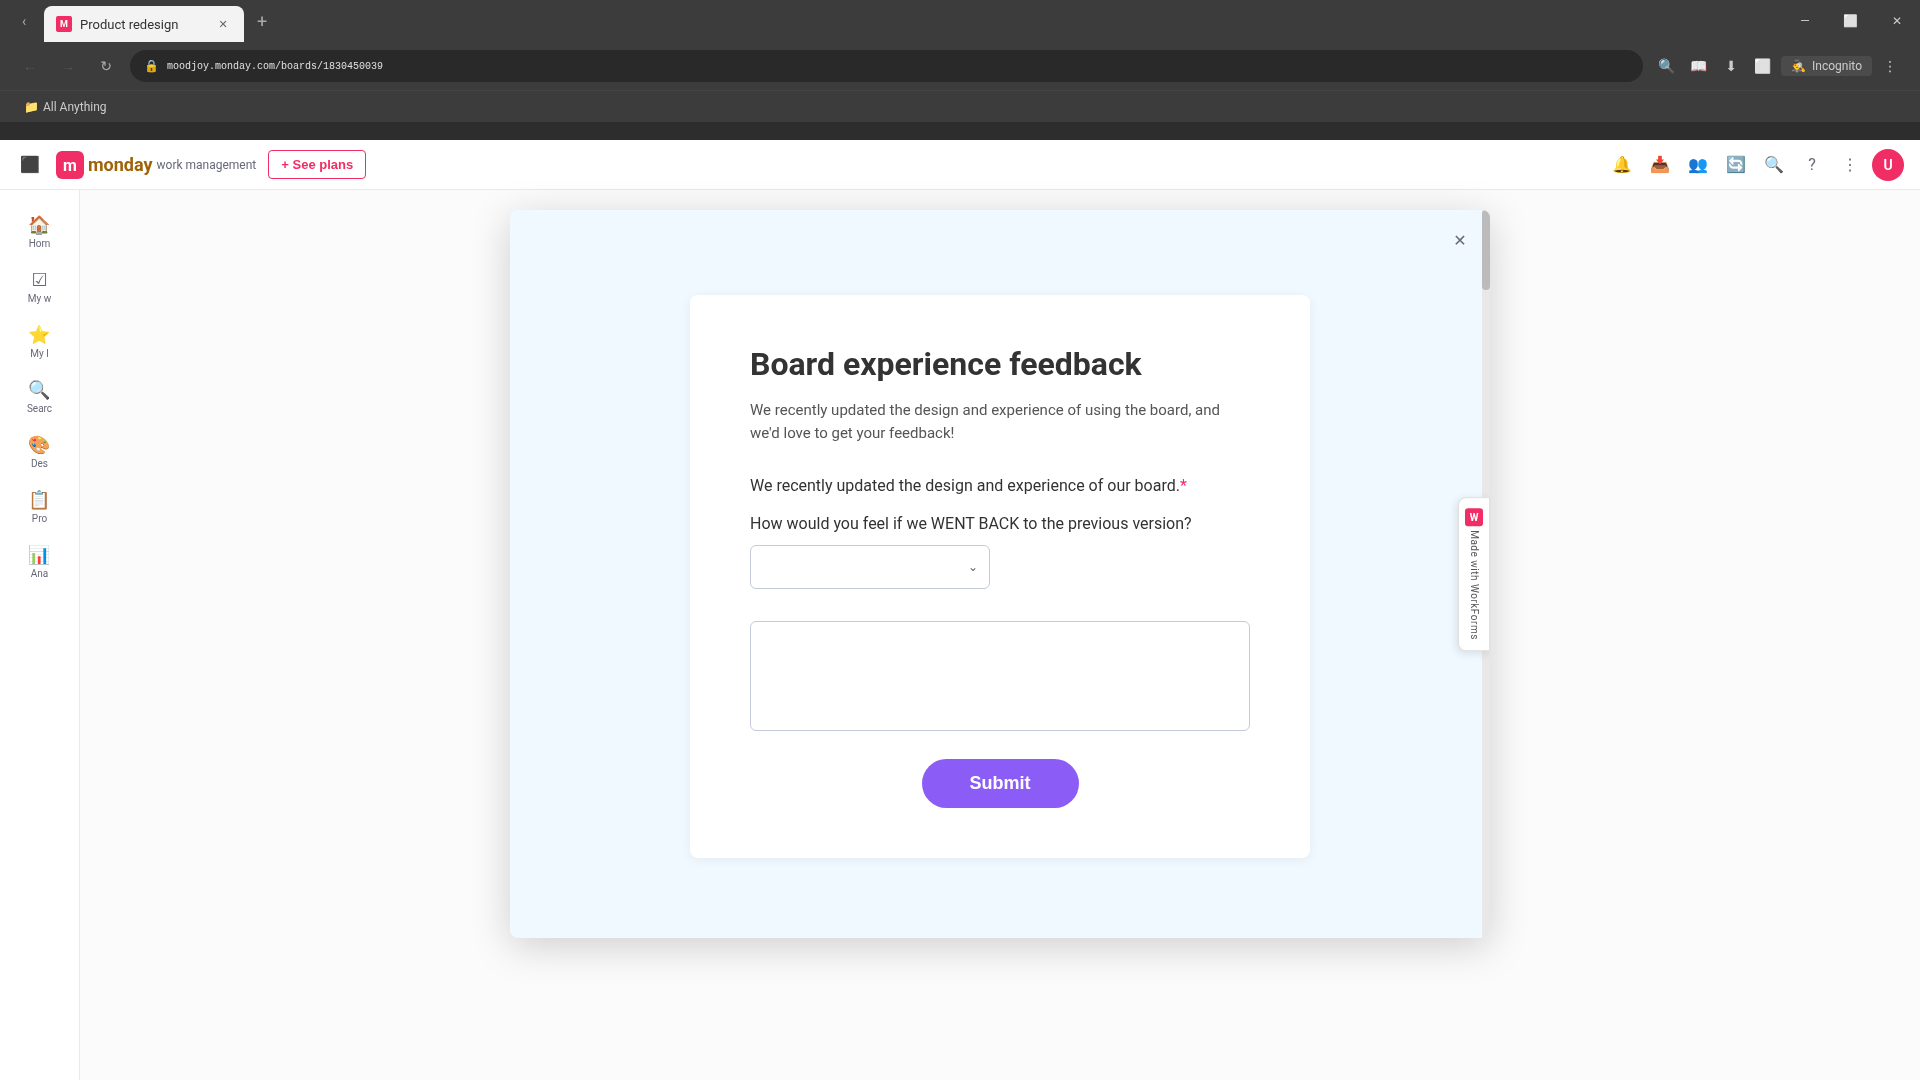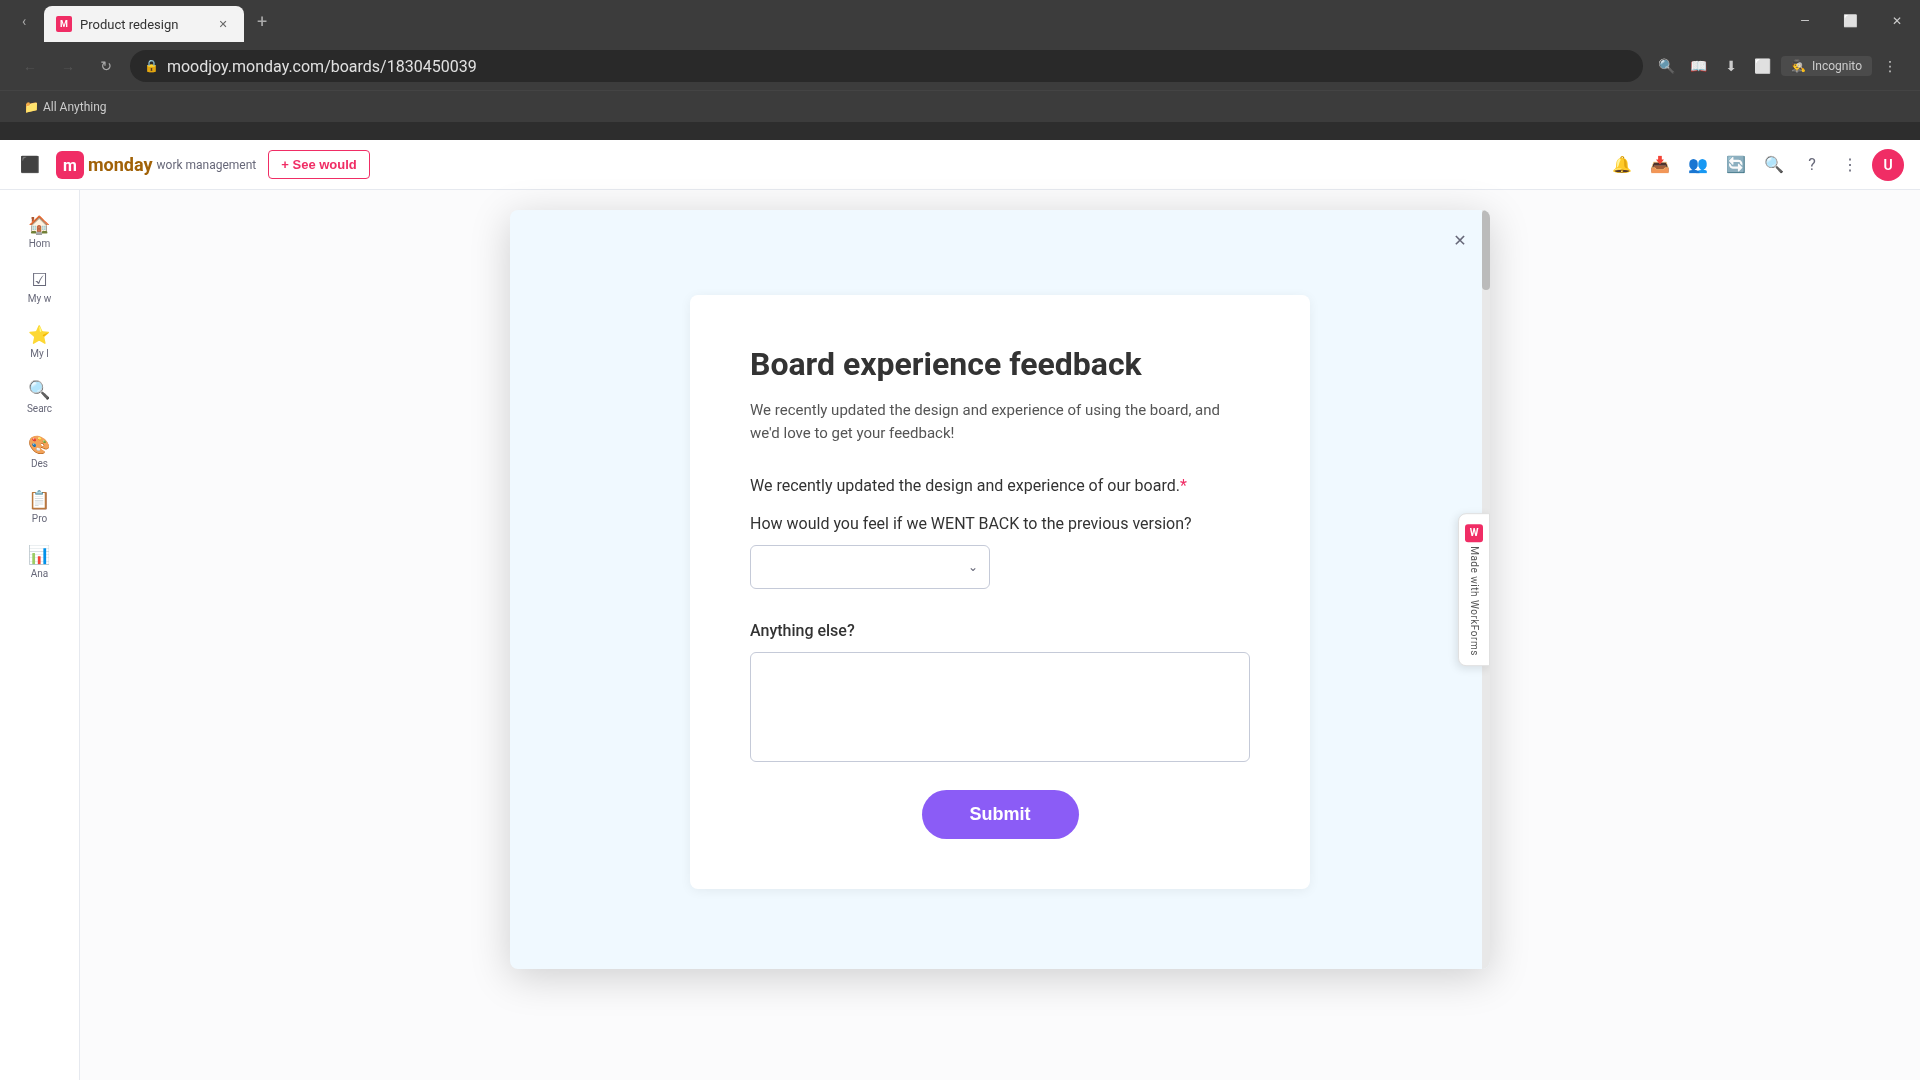--- a/index.html
+++ b/index.html
@@ -160,23 +160,24 @@
       padding: 0 14px;
       gap: 8px;
     }
 
     .url-lock {
       color: #aaa;
       font-size: 12px;
     }
 
     .url-text {
-      font-size: 16px;
+      font-size: 10px;
       color: #e0e0e0;
       flex: 1;
+      font-family: Liberation Mono, monospace;
     }
 
     .toolbar-icons {
       display: flex;
       align-items: center;
       gap: 4px;
     }
 
     .toolbar-icon {
       width: 28px;
@@ -608,21 +609,21 @@
   <div class="monday-topbar">
     <div class="monday-apps-icon">⬛</div>
     <div class="monday-logo">
       <svg class="monday-logo-icon" viewBox="0 0 28 28" fill="none">
         <rect width="28" height="28" rx="6" fill="#f02d65"></rect>
         <text x="14" y="20" text-anchor="middle" fill="white" font-size="16" font-weight="bold">m</text>
       </svg>
       <span class="monday-logo-text">monday</span>
       <span class="monday-logo-sub">work management</span>
     </div>
-    <button class="see-plans-btn">+ See would</button>
+    <button class="see-plans-btn">+ See plans</button>
     <div class="topbar-spacer"></div>
     <div class="topbar-icons">
       <div class="topbar-icon">🔔</div>
       <div class="topbar-icon">📥</div>
       <div class="topbar-icon">👥</div>
       <div class="topbar-icon">🔄</div>
       <div class="topbar-icon">🔍</div>
       <div class="topbar-icon">?</div>
       <div class="topbar-icon">⋮</div>
       <div class="topbar-avatar">U</div>
@@ -680,21 +681,20 @@
               <select class="form-select">
                 <option value=""></option>
                 <option value="very_disappointed">Very disappointed</option>
                 <option value="disappointed">Disappointed</option>
                 <option value="neutral">Neutral</option>
                 <option value="happy">Happy</option>
               </select>
               <span class="select-chevron">⌄</span>
             </div>
 
-            <p class="form-label-textarea">Anything else?</p>
 
             <textarea class="form-textarea" style=""></textarea>
 
             <button class="submit-btn">Submit</button>
           </div>
         </div>
 
         <div style="position:absolute;right:0;top:50%;transform:translateY(-50%);z-index:20;background:#fff;border:1px solid #e0e0e0;border-radius:8px 0 0 8px;padding:10px 6px;display:flex;flex-direction:column;align-items:center;gap:4px;box-shadow:-2px 2px 8px rgba(0,0,0,0.1);cursor:pointer;">
           <div style="width:18px;height:18px;background:#f02d65;border-radius:3px;display:flex;align-items:center;justify-content:center;font-size:10px;color:white;font-weight:bold;">W</div>
           <span style="writing-mode:vertical-rl;font-size:10px;color:#555;letter-spacing:0.5px;white-space:nowrap;">Made with WorkForms</span>

